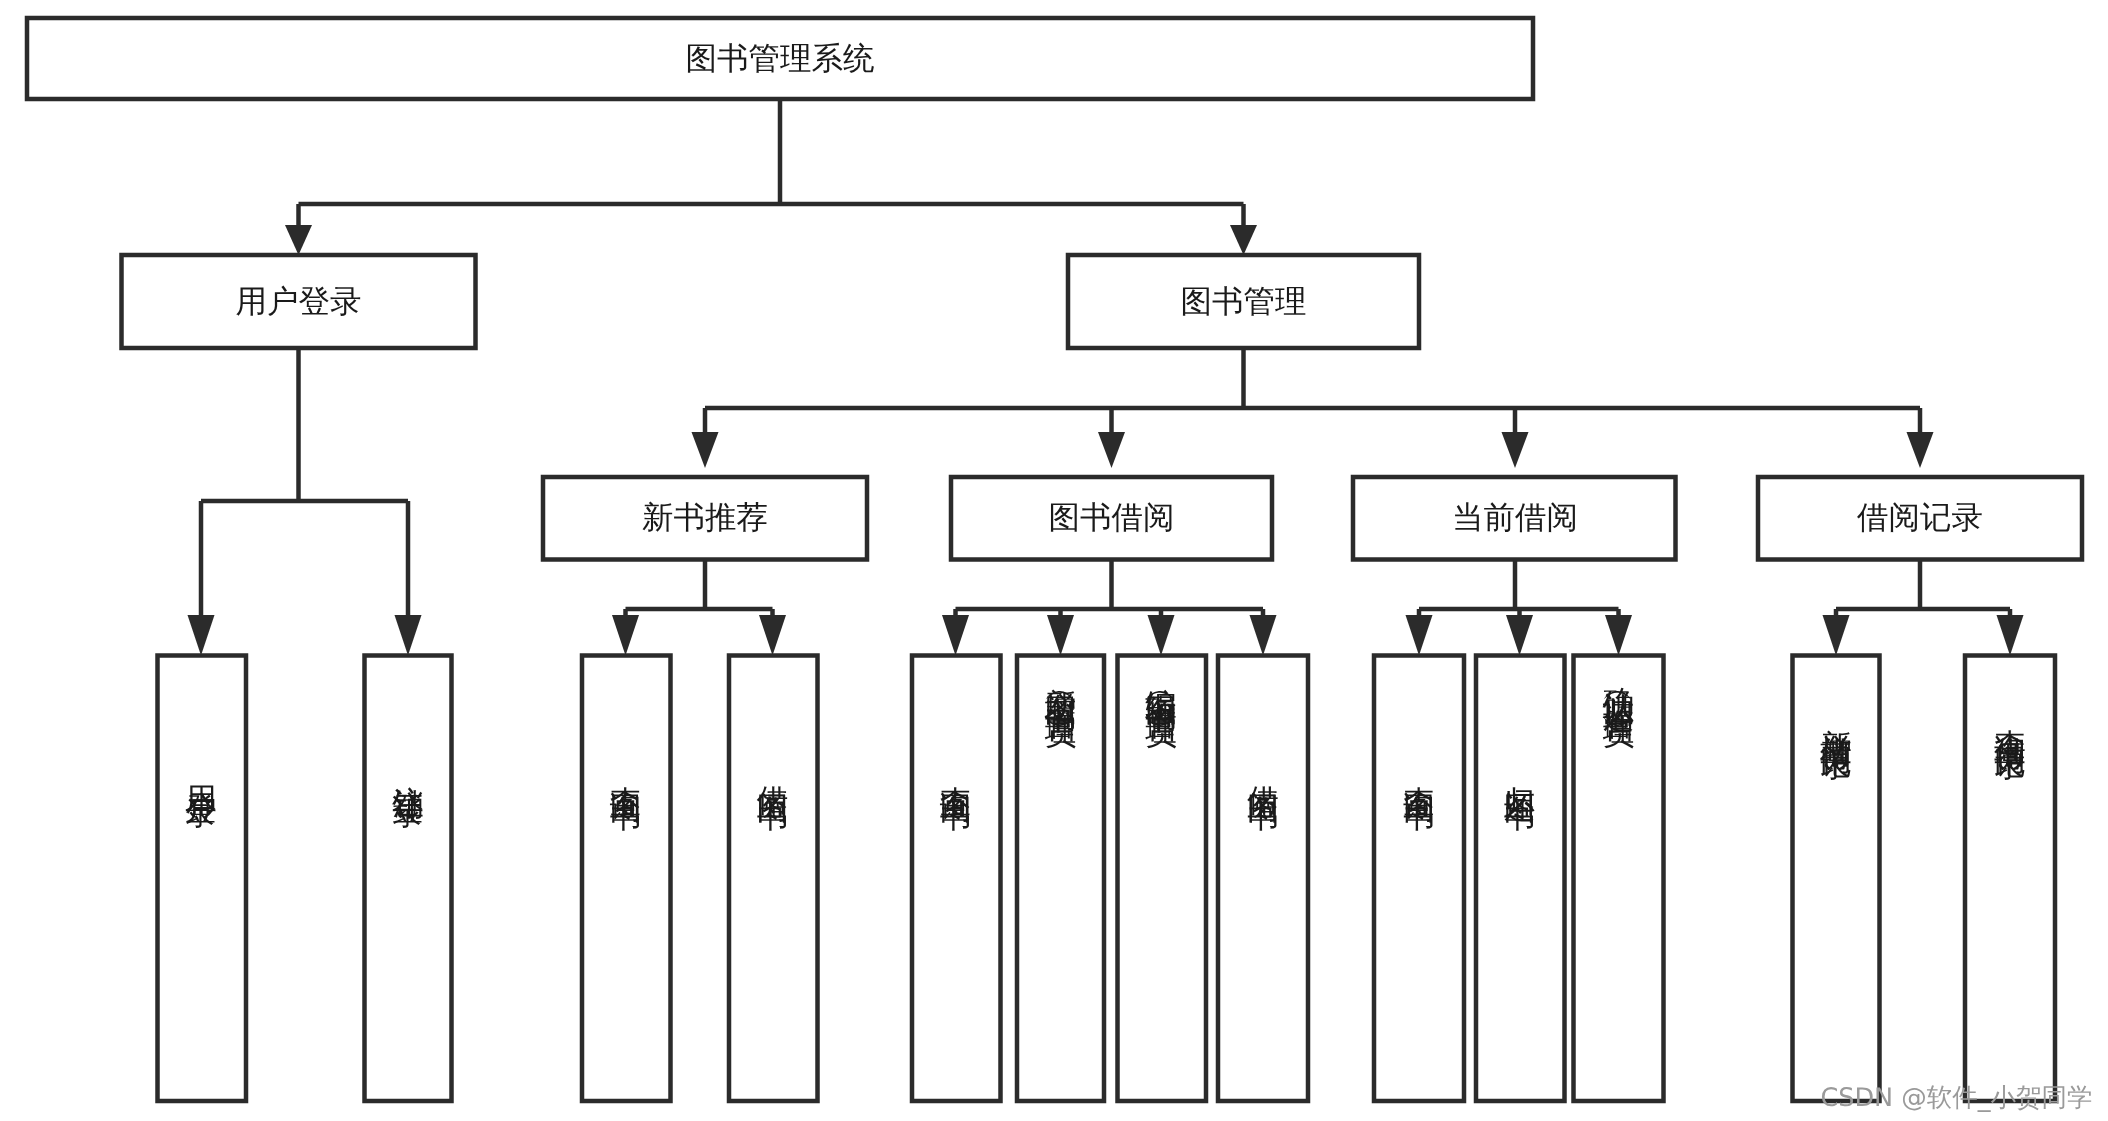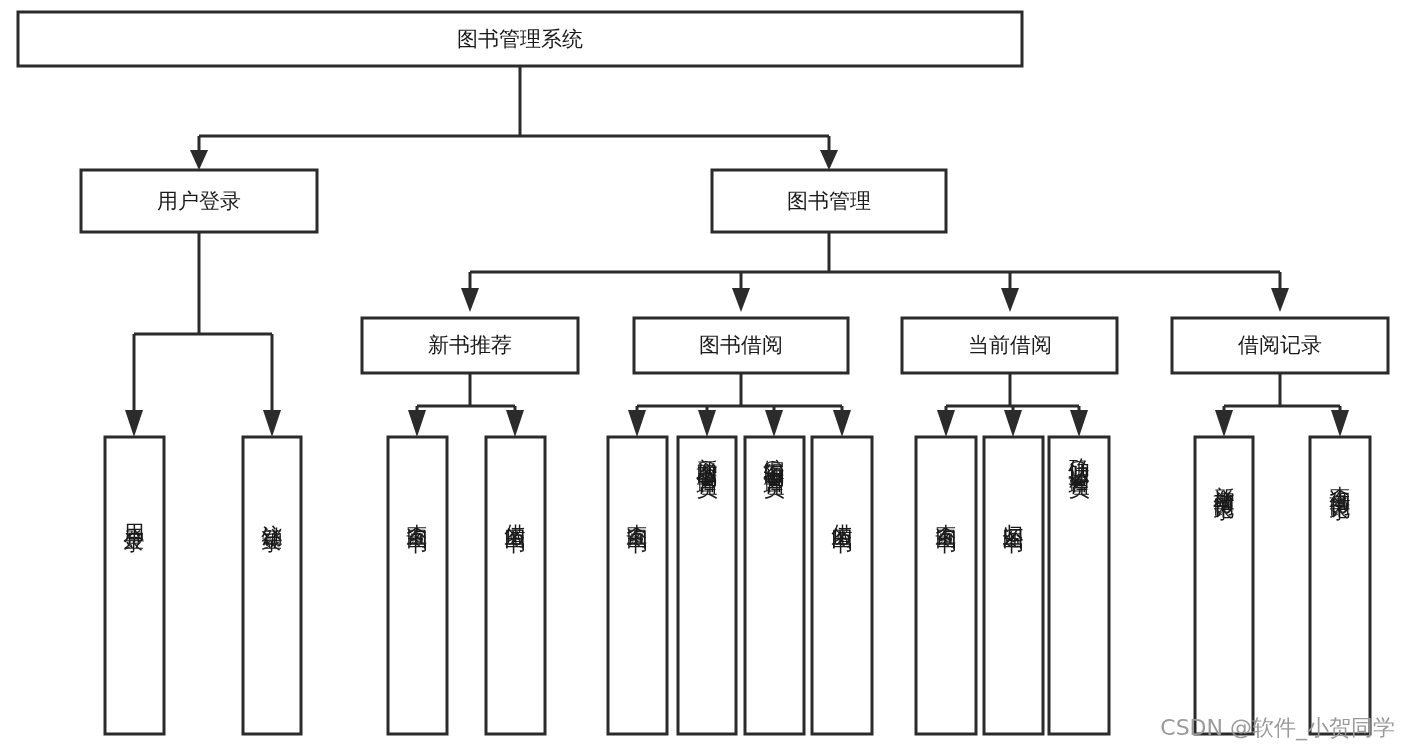--- a/index.html
+++ b/index.html
@@ -56,21 +56,21 @@
     text-anchor: middle;
     writing-mode: tb;
     glyph-orientation-vertical: 0;
     letter-spacing: 3px;
   }
   .watermark {
     position: absolute;
     right: 10px;
     bottom: 4px;
     font-family: "DejaVu Sans", "Liberation Sans", sans-serif;
-    font-size: 22px;
+    font-size: 17px;
     color: #9a9a9a;
     white-space: nowrap;
     pointer-events: none;
   }
 </style>
 </head>
 <body>
 
 <div id="diagram-root">
 

